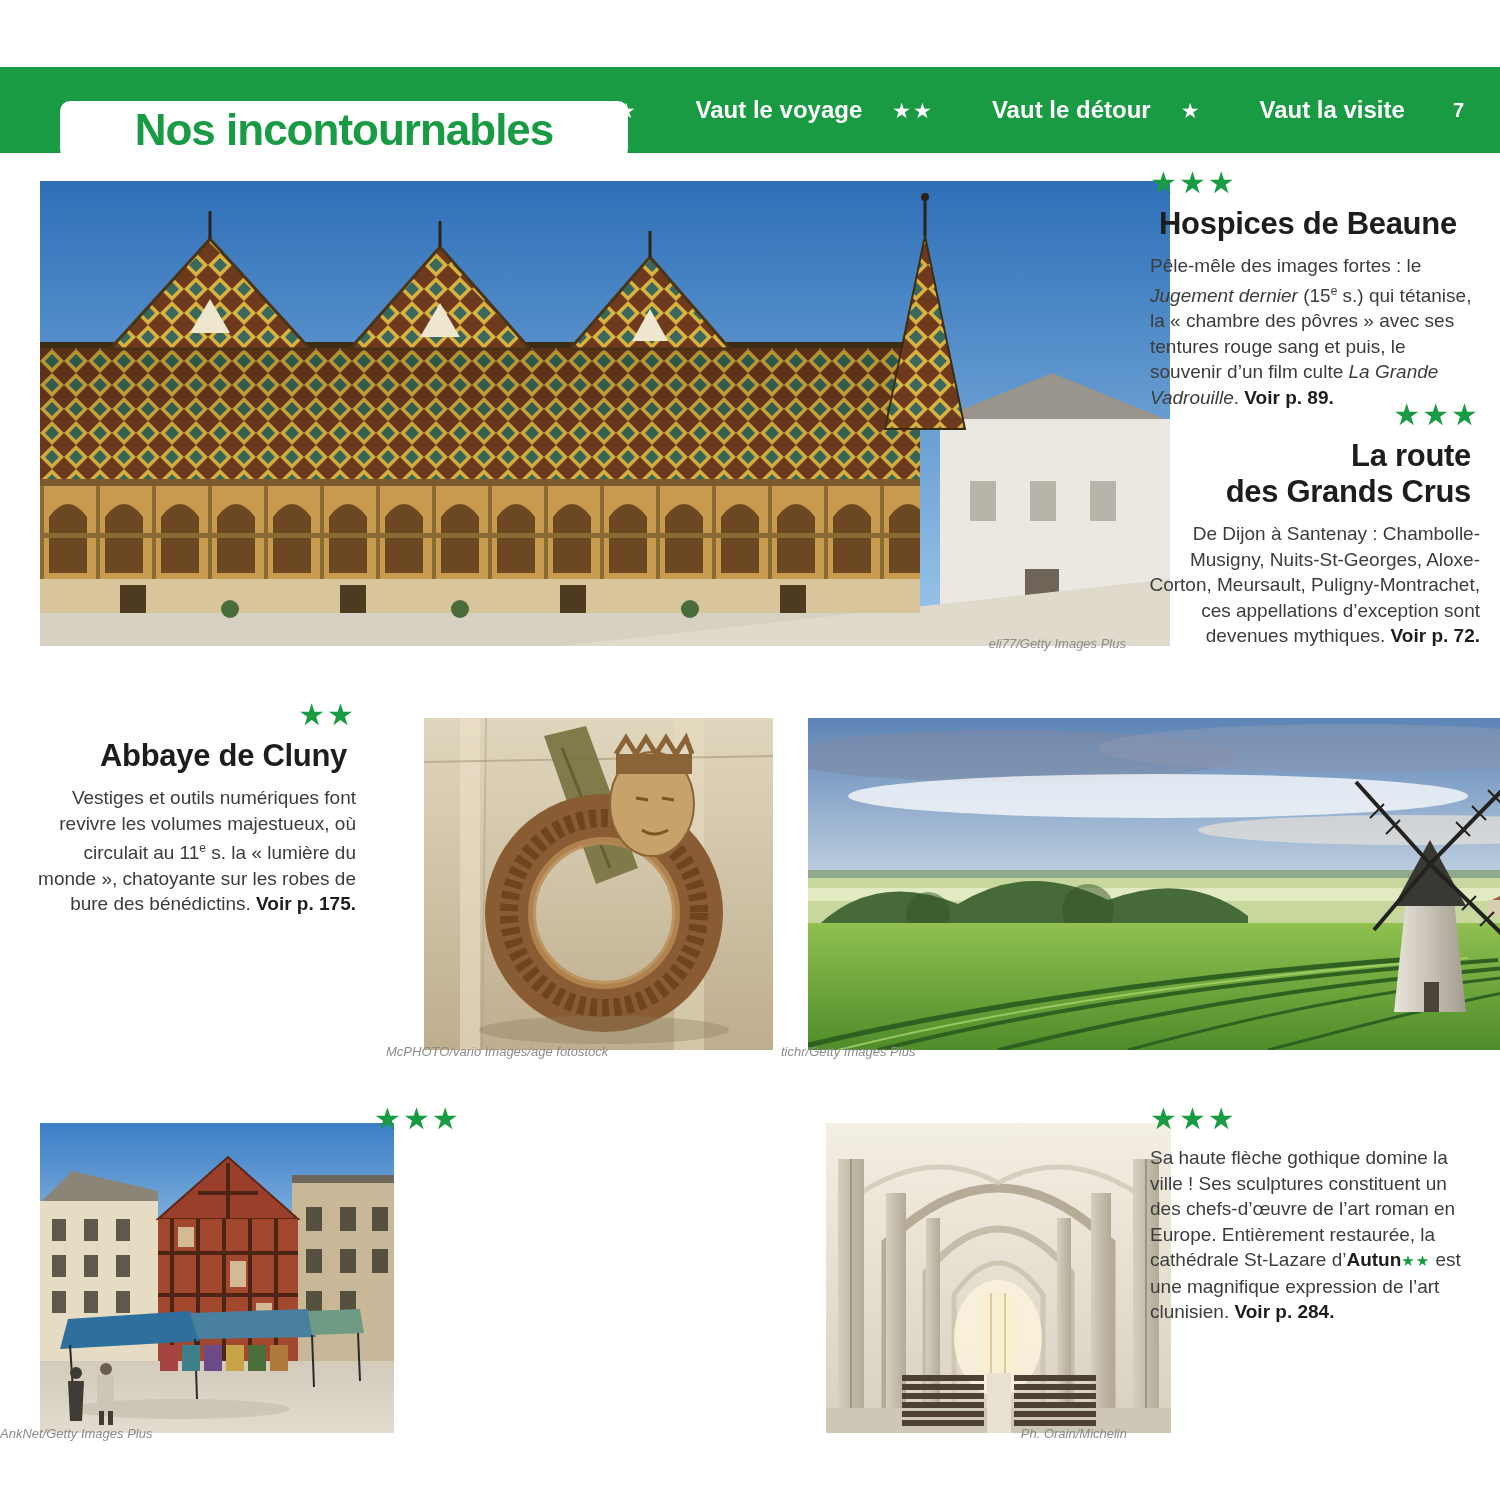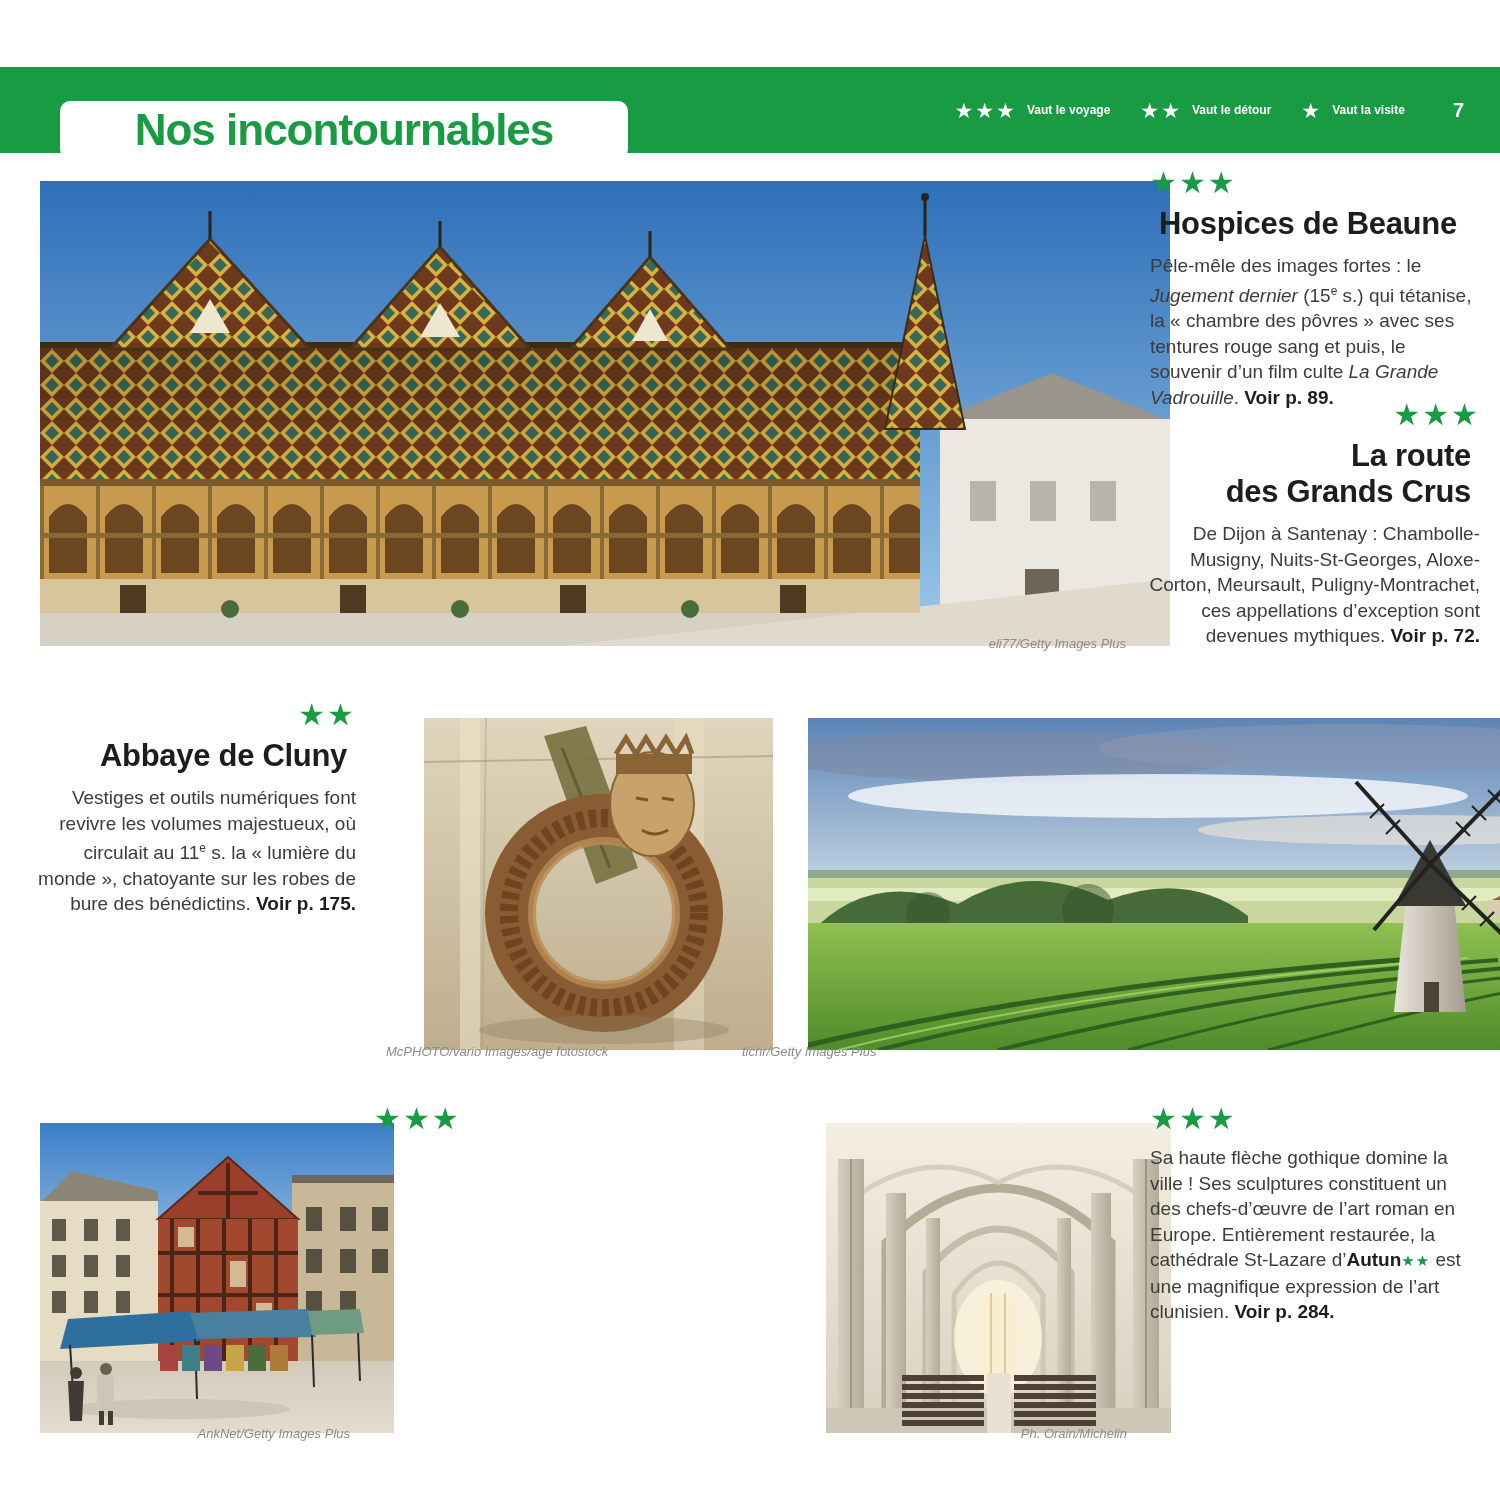--- a/index.html
+++ b/index.html
@@ -8,37 +8,37 @@
         font-family:"Liberation Sans",sans-serif;}
 
   
   .topbar{position:absolute;left:0;top:67px;width:1500px;height:86px;background:var(--green);}
   .titlebox{position:absolute;left:60px;top:101px;width:568px;height:58px;background:#fff;
             border-radius:10px;display:flex;align-items:center;justify-content:center;z-index:2;}
   .titletext{color:var(--green);font-size:44px;font-weight:bold;letter-spacing:-1px;white-space:nowrap;}
   .legend{position:absolute;top:67px;right:36px;height:86px;display:flex;align-items:center;color:#fff;z-index:2;}
   .leg-item{display:flex;align-items:center;margin-left:30px;}
   .leg-stars{font-size:21px;margin-right:10px;letter-spacing:2px;line-height:1;}
-  .leg-label{font-size:12px;font-weight:bold;white-space:nowrap;}
+  .leg-label{font-size:24px;font-weight:bold;white-space:nowrap;margin-left:48px;}
   .pagenum{font-size:20px;font-weight:bold;margin-left:48px;}
 
   
   .photo{position:absolute;overflow:hidden;}
   .photo svg{display:block;width:100%;height:100%;}
   #ph-hospices{left:0;top:165px;width:1130px;height:465px;}
   #ph-sculpture{left:384px;top:702px;width:349px;height:332px;}
   #ph-windmill{left:768px;top:702px;width:732px;height:332px;}
   #ph-dijon{left:0;top:1107px;width:354px;height:310px;}
   #ph-cathedral{left:786px;top:1107px;width:345px;height:310px;}
 
   .credit{position:absolute;font-size:13px;font-style:italic;color:var(--credit);white-space:nowrap;}
   #cr-hospices{left:0;top:636px;width:1126px;text-align:right;}
   #cr-sculpture{left:386px;top:1044px;}
-  #cr-windmill{left:742px;top:1044px;}
-  #cr-dijon{left:0;top:1426px;width:350px;text-align:right;}
+  #cr-windmill{left:781px;top:1044px;}
+  #cr-dijon{left:0;top:1426px;width:350px;text-align:left;}
   #cr-cathedral{left:786px;top:1426px;width:341px;text-align:right;}
 
   
   .block{position:absolute;}
   .stars{color:var(--green);font-size:30px;letter-spacing:2px;line-height:1;}
   .block h2{font-size:31px;font-weight:bold;color:var(--ink);margin:8px 9px 0;line-height:36px;
             letter-spacing:-0.3px;white-space:pre-line;}
   .block p{font-size:19px;line-height:25.5px;color:var(--body);margin:11px 0 0;}
   .block p b{color:var(--ink);margin-top:12px;}
   .right{text-align:right;}

